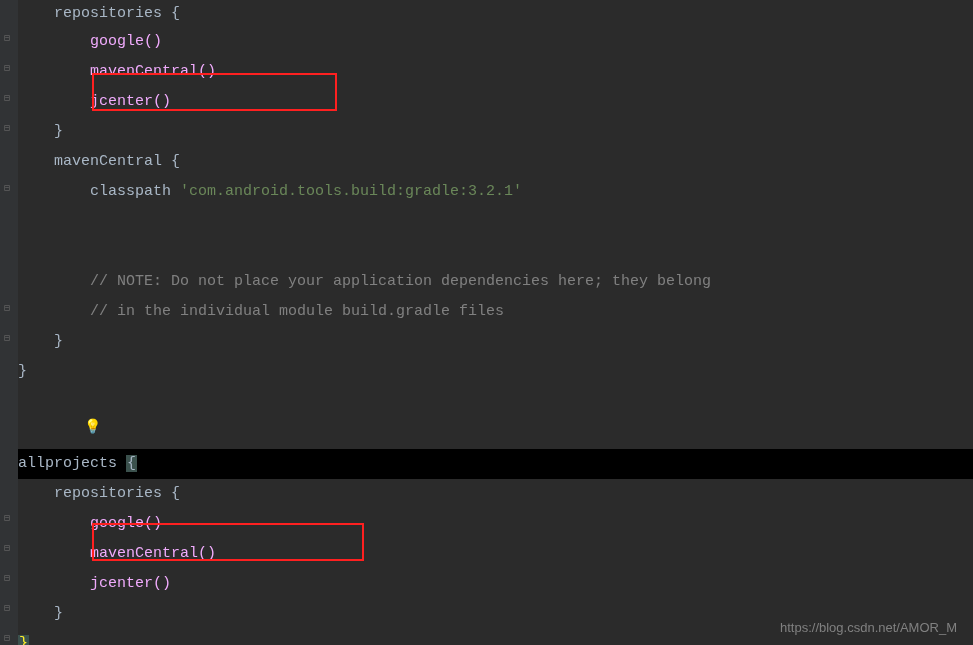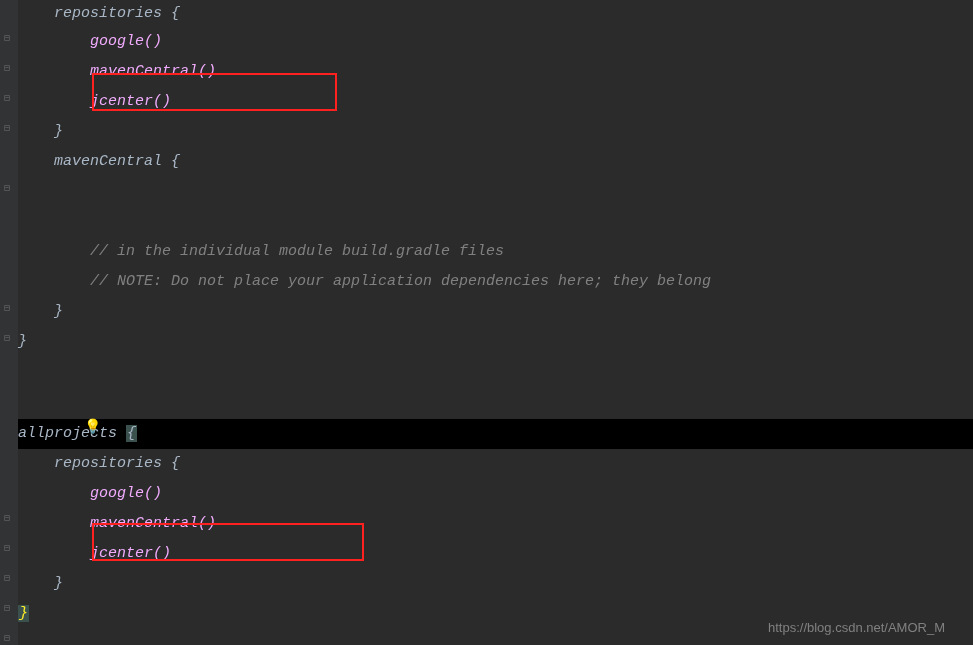--- a/index.html
+++ b/index.html
@@ -39,21 +39,20 @@
       flex: 1;
       padding-top: 0px;
       position: relative;
     }
     .line {
       height: 30px;
       line-height: 30px;
       white-space: pre;
       position: relative;
       padding-left: 0px;
-      font-style: italic;
     }
     .line.highlighted {
       background-color: #000000;
       margin-top: 32px;
     }
     .token-default {
       color: #a9b7c6;
     }
     .token-method {
       color: #f0abfc;
@@ -96,21 +95,21 @@
       padding: 0 1px;
     }
     .match-brace {
       background-color: #3b514d;
       color: #ffef28;
       padding: 0 1px;
     }
     .watermark {
       position: absolute;
       bottom: 10px;
-      right: 28px;
+      right: 16px;
       color: #808080;
       font-family: Arial, sans-serif;
       font-size: 13px;
     }
   </style>
 </head>
 <body>
 
 <div class="editor-container">
   <div class="gutter">
@@ -128,24 +127,25 @@
     <div class="fold-marker" style="top:634px;">⊟</div>
   </div>
 
   <div class="code-area">
     <div class="line" style="height:27px; line-height:27px;"><span class="token-default">    repositories </span><span class="token-brace">{</span></div>
     <div class="line"><span class="token-method">        google()</span></div>
     <div class="line"><span class="token-method">        mavenCentral()</span></div>
     <div class="line"><span class="token-method">        jcenter()</span></div>
     <div class="line"><span class="token-brace">    }</span></div>
     <div class="line"><span class="token-default">    mavenCentral </span><span class="token-brace">{</span></div>
+    <div class="line"><span class="token-default">        classpath </span><span class="token-string">'com.android.tools.build:gradle:3.2.1'</span></div>
     <div class="line"></div>
     <div class="line"></div>
+    <div class="line"><span class="token-comment">        // NOTE: Do not place your application dependencies here; they belong</span></div>
     <div class="line"><span class="token-comment">        // in the individual module build.gradle files</span></div>
-    <div class="line"><span class="token-comment">        // NOTE: Do not place your application dependencies here; they belong</span></div>
     <div class="line"><span class="token-brace">    }</span></div>
     <div class="line"><span class="token-brace">}</span></div>
     <div class="line"></div>
     <div class="line highlighted"><span class="token-default">allprojects </span><span class="cursor-brace">{</span></div>
     <div class="line"><span class="token-default">    repositories </span><span class="token-brace">{</span></div>
     <div class="line"><span class="token-method">        google()</span></div>
     <div class="line"><span class="token-method">        mavenCentral()</span></div>
     <div class="line"><span class="token-method">        jcenter()</span></div>
     <div class="line"><span class="token-brace">    }</span></div>
     <div class="line"><span class="match-brace">}</span></div>

